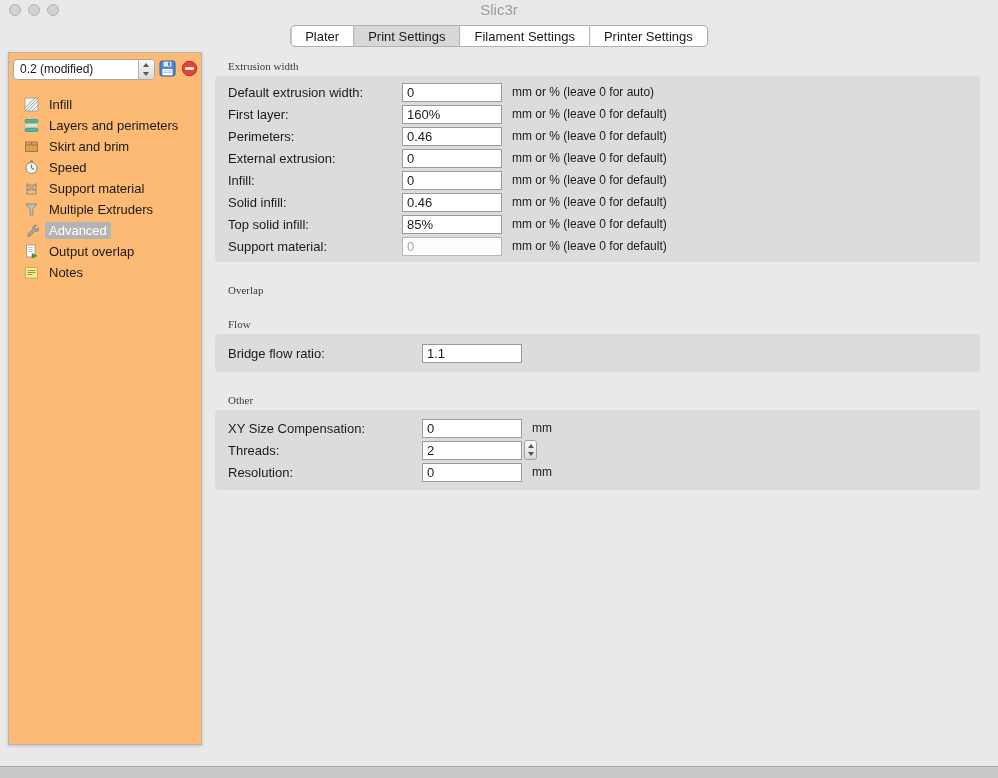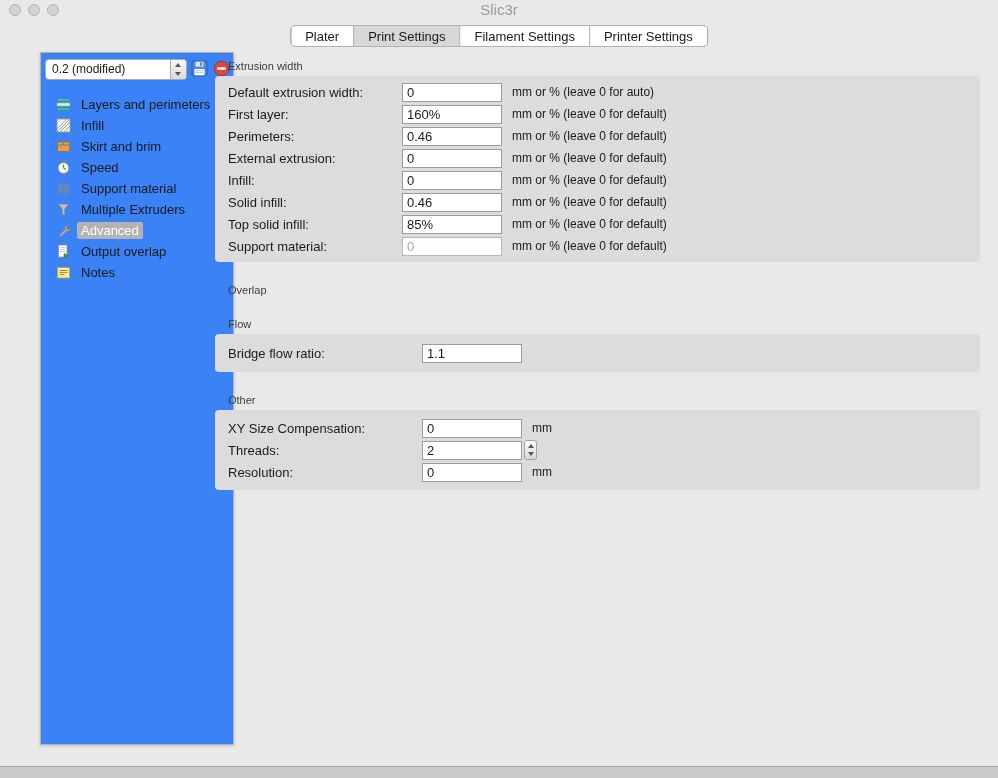--- a/index.html
+++ b/index.html
@@ -19,21 +19,21 @@
   
   .tabbar { position: absolute; top: 25px; left: 50%; transform: translateX(-50%);
     display: flex; border: 1px solid #b1b1b1; border-radius: 5px; overflow: hidden;
     background: #4d7c0f; height: 22px; }
   .tab { padding: 3px 14px; font-size: 13px; line-height: 15px; border-left: 1px solid #b1b1b1;
     background: #ffffff; white-space: nowrap; cursor: default; }
   .tab:first-child { border-left: none; }
   .tab.active { background: #d7d7d7; }
   
   .sidebar { position: absolute; left: 8px; top: 52px; width: 194px; height: 693px;
-    background: #3b82f6; border: 1px solid #b4b4b4; box-shadow: 0 1px 3px rgba(0,0,0,0.18); margin-left: 32px; }
+    background: #fdba74; border: 1px solid #b4b4b4; box-shadow: 0 1px 3px rgba(0,0,0,0.18); }
   .preset-row { display: flex; align-items: center; gap: 4px; padding: 6px 3px 8px 4px; }
   .combo { display: flex; align-items: stretch; width: 145px; height: 21px; background: #fff;
     border: 1px solid #a8a8a8; border-radius: 4px; overflow: hidden; }
   .combo-value { flex: 1; padding-left: 6px; font-size: 12px; line-height: 19px; white-space: nowrap;
     overflow: hidden; }
   .combo-stepper { width: 16px; border-left: 1px solid #b0b0b0;
     background: linear-gradient(#fafafa,#d9d9d9); display: flex; flex-direction: column; }
   .chev { flex: 1; position: relative; }
   .chev.up::after { content: ""; position: absolute; left: 50%; top: 55%; transform: translate(-50%,-50%);
     border-left: 3px solid transparent; border-right: 3px solid transparent; border-bottom: 4px solid #555; }
@@ -44,21 +44,21 @@
   
   .tree { padding-top: 6px; }
   .tree-item { display: flex; align-items: center; height: 21px; padding-left: 15px; gap: 6px;
     font-size: 13px; white-space: nowrap; cursor: default; }
   .tree-icon { width: 15px; height: 15px; flex: 0 0 15px; display: inline-flex; }
   .tree-label { padding: 1px 4px; border-radius: 2px; }
   .tree-item.selected .tree-label { background: #b3b3b3; color: #ffffff; }
   
   .main { position: absolute; left: 215px; top: 52px; width: 765px; }
   .section { margin-bottom: 22px; }
-  .section-title { font-size: 11px; color: #3c3c3c; margin: 8px 0 4px 13px; }
+  .section-title { font-size: 11px; color: #3c3c3c; margin: 8px 0 4px 13px; font-family: Liberation Serif, serif; }
   .group { background: #dcdcdc; border-radius: 4px; padding: 5px 0; }
   .row { height: 22px; display: flex; align-items: center; padding-left: 13px; font-size: 13px; }
   .lbl { width: 174px; flex: 0 0 174px; }
   .wide .lbl { width: 194px; flex: 0 0 194px; }
   input.field { width: 100px; height: 19px; border: 1px solid #9b9b9b; border-radius: 0;
     font-family: "Liberation Sans", sans-serif; font-size: 13px; padding: 0 4px; background: #fff; color: #1a1a1a; }
   input.field:disabled { color: #a8a8a8; border-color: #b7b7b7; background: #fdfdfd; }
   .suffix { margin-left: 10px; font-size: 12px; color: #1a1a1a; }
   
   .spin { display: inline-flex; flex-direction: column; width: 13px; height: 20px; margin-left: 2px;
@@ -114,35 +114,35 @@
           <rect x="4" y="7.3" width="9" height="2.4" rx="1" fill="#ffffff"></rect>
         </svg>
       </span>
     </button>
   </div>
 
   <div class="tree">
     <div class="tree-item">
       <span class="tree-icon">
         <svg width="15" height="15" viewBox="0 0 15 15">
+          <rect x="1" y="1" width="13" height="13" fill="#f2f2f2" stroke="#9a9a9a" stroke-width="0.8"></rect>
+          <path d="M1 11 L11 1 M1 14 L14 1 M4 14 L14 4 M8 14 L14 8" stroke="#95b095" stroke-width="1" fill="none"></path>
+        </svg>
+      </span>
+      <span class="tree-label">Infill</span>
+    </div>
+    <div class="tree-item">
+      <span class="tree-icon">
+        <svg width="15" height="15" viewBox="0 0 15 15">
           <rect x="1" y="1.5" width="13" height="3" rx="1" fill="#49b6ae" stroke="#2e8a84" stroke-width="0.6"></rect>
           <rect x="1" y="6" width="13" height="3" rx="1" fill="#d9efe2" stroke="#7cc79a" stroke-width="0.6"></rect>
           <rect x="1" y="10.5" width="13" height="3" rx="1" fill="#49b6ae" stroke="#2e8a84" stroke-width="0.6"></rect>
         </svg>
       </span>
       <span class="tree-label">Layers and perimeters</span>
-    </div>
-    <div class="tree-item">
-      <span class="tree-icon">
-        <svg width="15" height="15" viewBox="0 0 15 15">
-          <rect x="1" y="1" width="13" height="13" fill="#f2f2f2" stroke="#9a9a9a" stroke-width="0.8"></rect>
-          <path d="M1 11 L11 1 M1 14 L14 1 M4 14 L14 4 M8 14 L14 8" stroke="#95b095" stroke-width="1" fill="none"></path>
-        </svg>
-      </span>
-      <span class="tree-label">Infill</span>
     </div>
     <div class="tree-item">
       <span class="tree-icon">
         <svg width="15" height="15" viewBox="0 0 15 15">
           <rect x="1.5" y="3" width="12" height="9.5" fill="#d9a05b" stroke="#9c6b2f" stroke-width="0.8"></rect>
           <path d="M1.5 6 h12 M7.5 3 v3" stroke="#9c6b2f" stroke-width="0.8"></path>
         </svg>
       </span>
       <span class="tree-label">Skirt and brim</span>
     </div>

